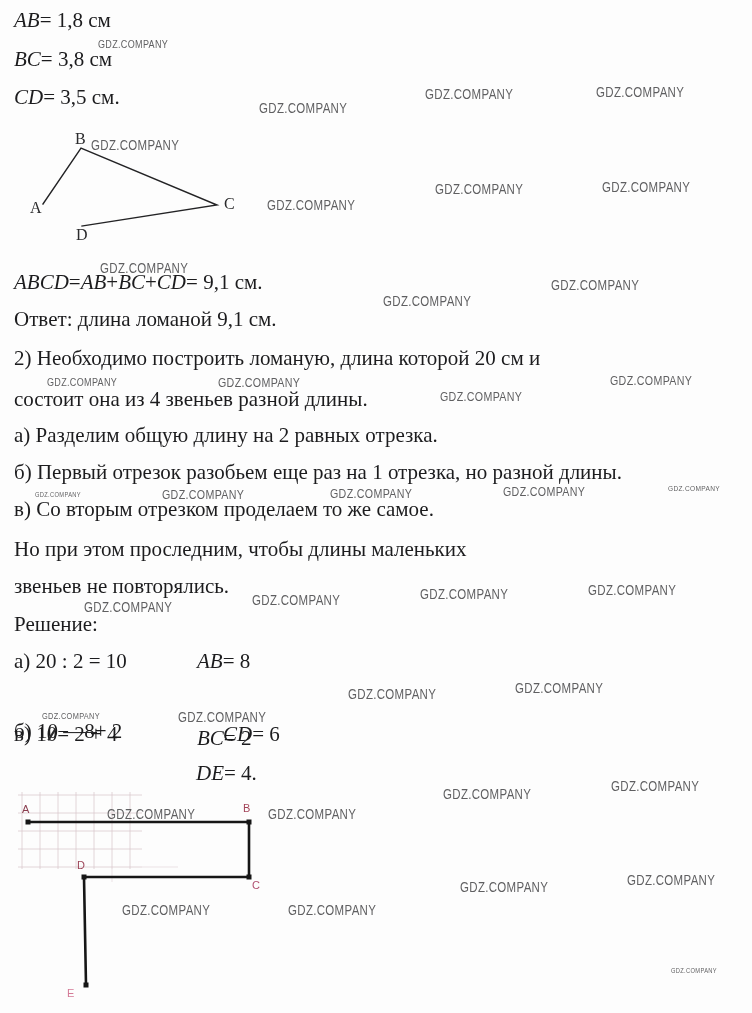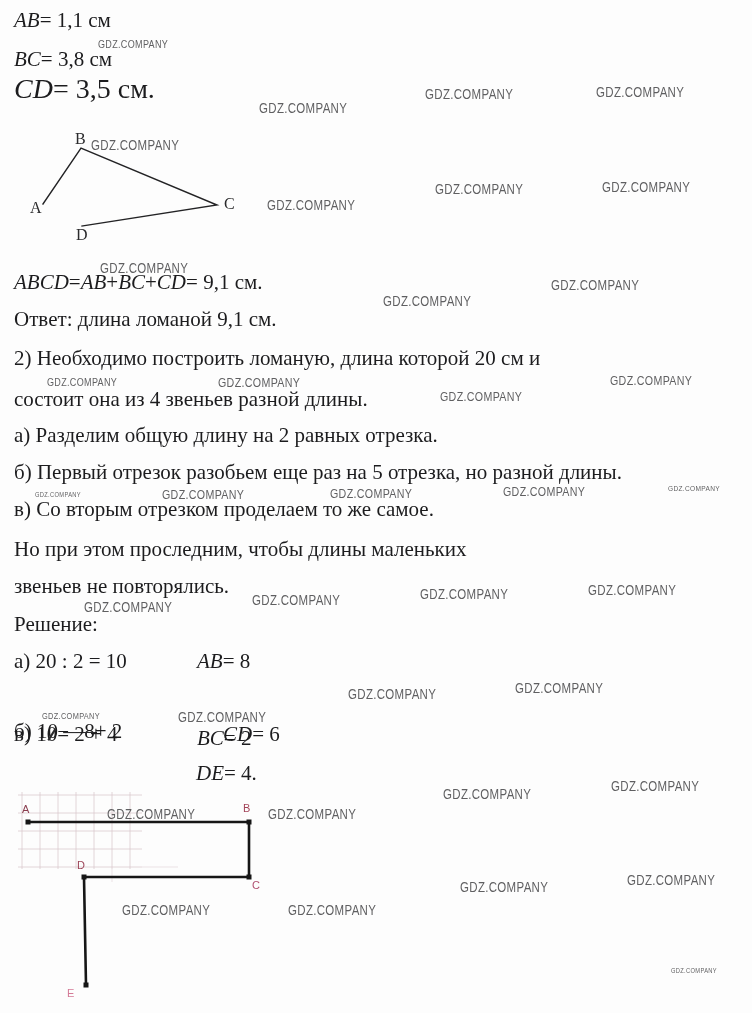--- a/index.html
+++ b/index.html
@@ -47,29 +47,29 @@
       <text x="67" y="997" fill="#d47a96" font-size="11" font-family="&quot;Liberation Sans&quot;,&quot;DejaVu Sans&quot;,sans-serif">E</text>
     </svg>
   <svg class="fig" id="figure1" width="752" height="1013" viewBox="0 0 752 1013">
       <polyline points="43,204 81,148 217,205 82,226" fill="none" stroke="#232325" stroke-width="1.4" stroke-linecap="square" stroke-linejoin="miter"></polyline>
       <text x="30" y="213" fill="#2b2b2d" font-size="16" font-family="&quot;Liberation Serif&quot;,&quot;DejaVu Serif&quot;,serif">A</text>
       <text x="75" y="144" fill="#2b2b2d" font-size="16" font-family="&quot;Liberation Serif&quot;,&quot;DejaVu Serif&quot;,serif">B</text>
       <text x="224" y="209" fill="#2b2b2d" font-size="16" font-family="&quot;Liberation Serif&quot;,&quot;DejaVu Serif&quot;,serif">C</text>
       <text x="76" y="240" fill="#2b2b2d" font-size="16" font-family="&quot;Liberation Serif&quot;,&quot;DejaVu Serif&quot;,serif">D</text>
     </svg>
   <div id="text-layer">
-      <div class="text-line" style="left: 14px; top: 8px; font-size: 21px;"><span class="part i">AB</span><span class="part"> = 1,1 см</span></div>
+      <div class="text-line" style="left: 14px; top: 8px; font-size: 21px;"><span class="part i">AB</span><span class="part"> = 1,8 см</span></div>
       <div class="text-line" style="left: 14px; top: 47px; font-size: 21px;"><span class="part i">BC</span><span class="part"> = 3,8 см</span></div>
-      <div class="text-line" style="left: 14px; top: 73px; font-size: 28px;"><span class="part i">CD</span><span class="part"> = 3,5 см.</span></div>
+      <div class="text-line" style="left: 14px; top: 85px; font-size: 21px;"><span class="part i">CD</span><span class="part"> = 3,5 см.</span></div>
       <div class="text-line" style="left: 14px; top: 270px; font-size: 21px;"><span class="part i">ABCD</span><span class="part"> = </span><span class="part i">AB</span><span class="part"> + </span><span class="part i">BC</span><span class="part"> + </span><span class="part i">CD</span><span class="part"> = 9,1 см.</span></div>
       <div class="text-line" style="left: 14px; top: 307px; font-size: 21px;"><span class="part">Ответ: длина ломаной 9,1 см.</span></div>
       <div class="text-line" style="left: 14px; top: 346px; font-size: 21px;"><span class="part">2) Необходимо построить ломаную, длина которой 20 см и</span></div>
       <div class="text-line" style="left: 14px; top: 387px; font-size: 21px;"><span class="part">состоит она из 4 звеньев разной длины.</span></div>
       <div class="text-line" style="left: 14px; top: 423px; font-size: 21px;"><span class="part">а) Разделим общую длину на 2 равных отрезка.</span></div>
-      <div class="text-line" style="left: 14px; top: 460px; font-size: 21px;"><span class="part">б) Первый отрезок разобьем еще раз на 5 отрезка, но разной длины.</span></div>
+      <div class="text-line" style="left: 14px; top: 460px; font-size: 21px;"><span class="part">б) Первый отрезок разобьем еще раз на 1 отрезка, но разной длины.</span></div>
       <div class="text-line" style="left: 14px; top: 497px; font-size: 21px;"><span class="part">в) Со вторым отрезком проделаем то же самое.</span></div>
       <div class="text-line" style="left: 14px; top: 537px; font-size: 21px;"><span class="part">Но при этом проследним, чтобы длины маленьких</span></div>
       <div class="text-line" style="left: 14px; top: 574px; font-size: 21px;"><span class="part">звеньев не повторялись.</span></div>
       <div class="text-line" style="left: 14px; top: 612px; font-size: 21px;"><span class="part">Решение:</span></div>
       <div class="text-line" style="left: 14px; top: 649px; font-size: 21px;"><span class="part">а) 20 : 2 = 10</span></div>
       <div class="text-line" style="left: 197px; top: 649px; font-size: 21px; text-align: right;"><span class="part i">AB</span><span class="part"> = 8</span></div>
       <div class="text-line" style="left: 14px; top: 719px; font-size: 21px;"><span class="part">б) 10 — </span><span class="part strike-line">8</span><span class="part"> + 2</span></div>
       <div class="text-line" style="left: 197px; top: 726px; font-size: 21px;"><span class="part i">BC</span><span class="part"> = 2</span></div>
       <div class="text-line" style="left: 14px; top: 722px; font-size: 21px;"><span class="part">в) 1</span><span class="part strike-slash">0</span><span class="part"> = 2 + 4</span></div>
       <div class="text-line" style="left: 197px; top: 722px; font-size: 21px; margin-left: 26px;"><span class="part i">CD</span><span class="part"> = 6</span></div>

